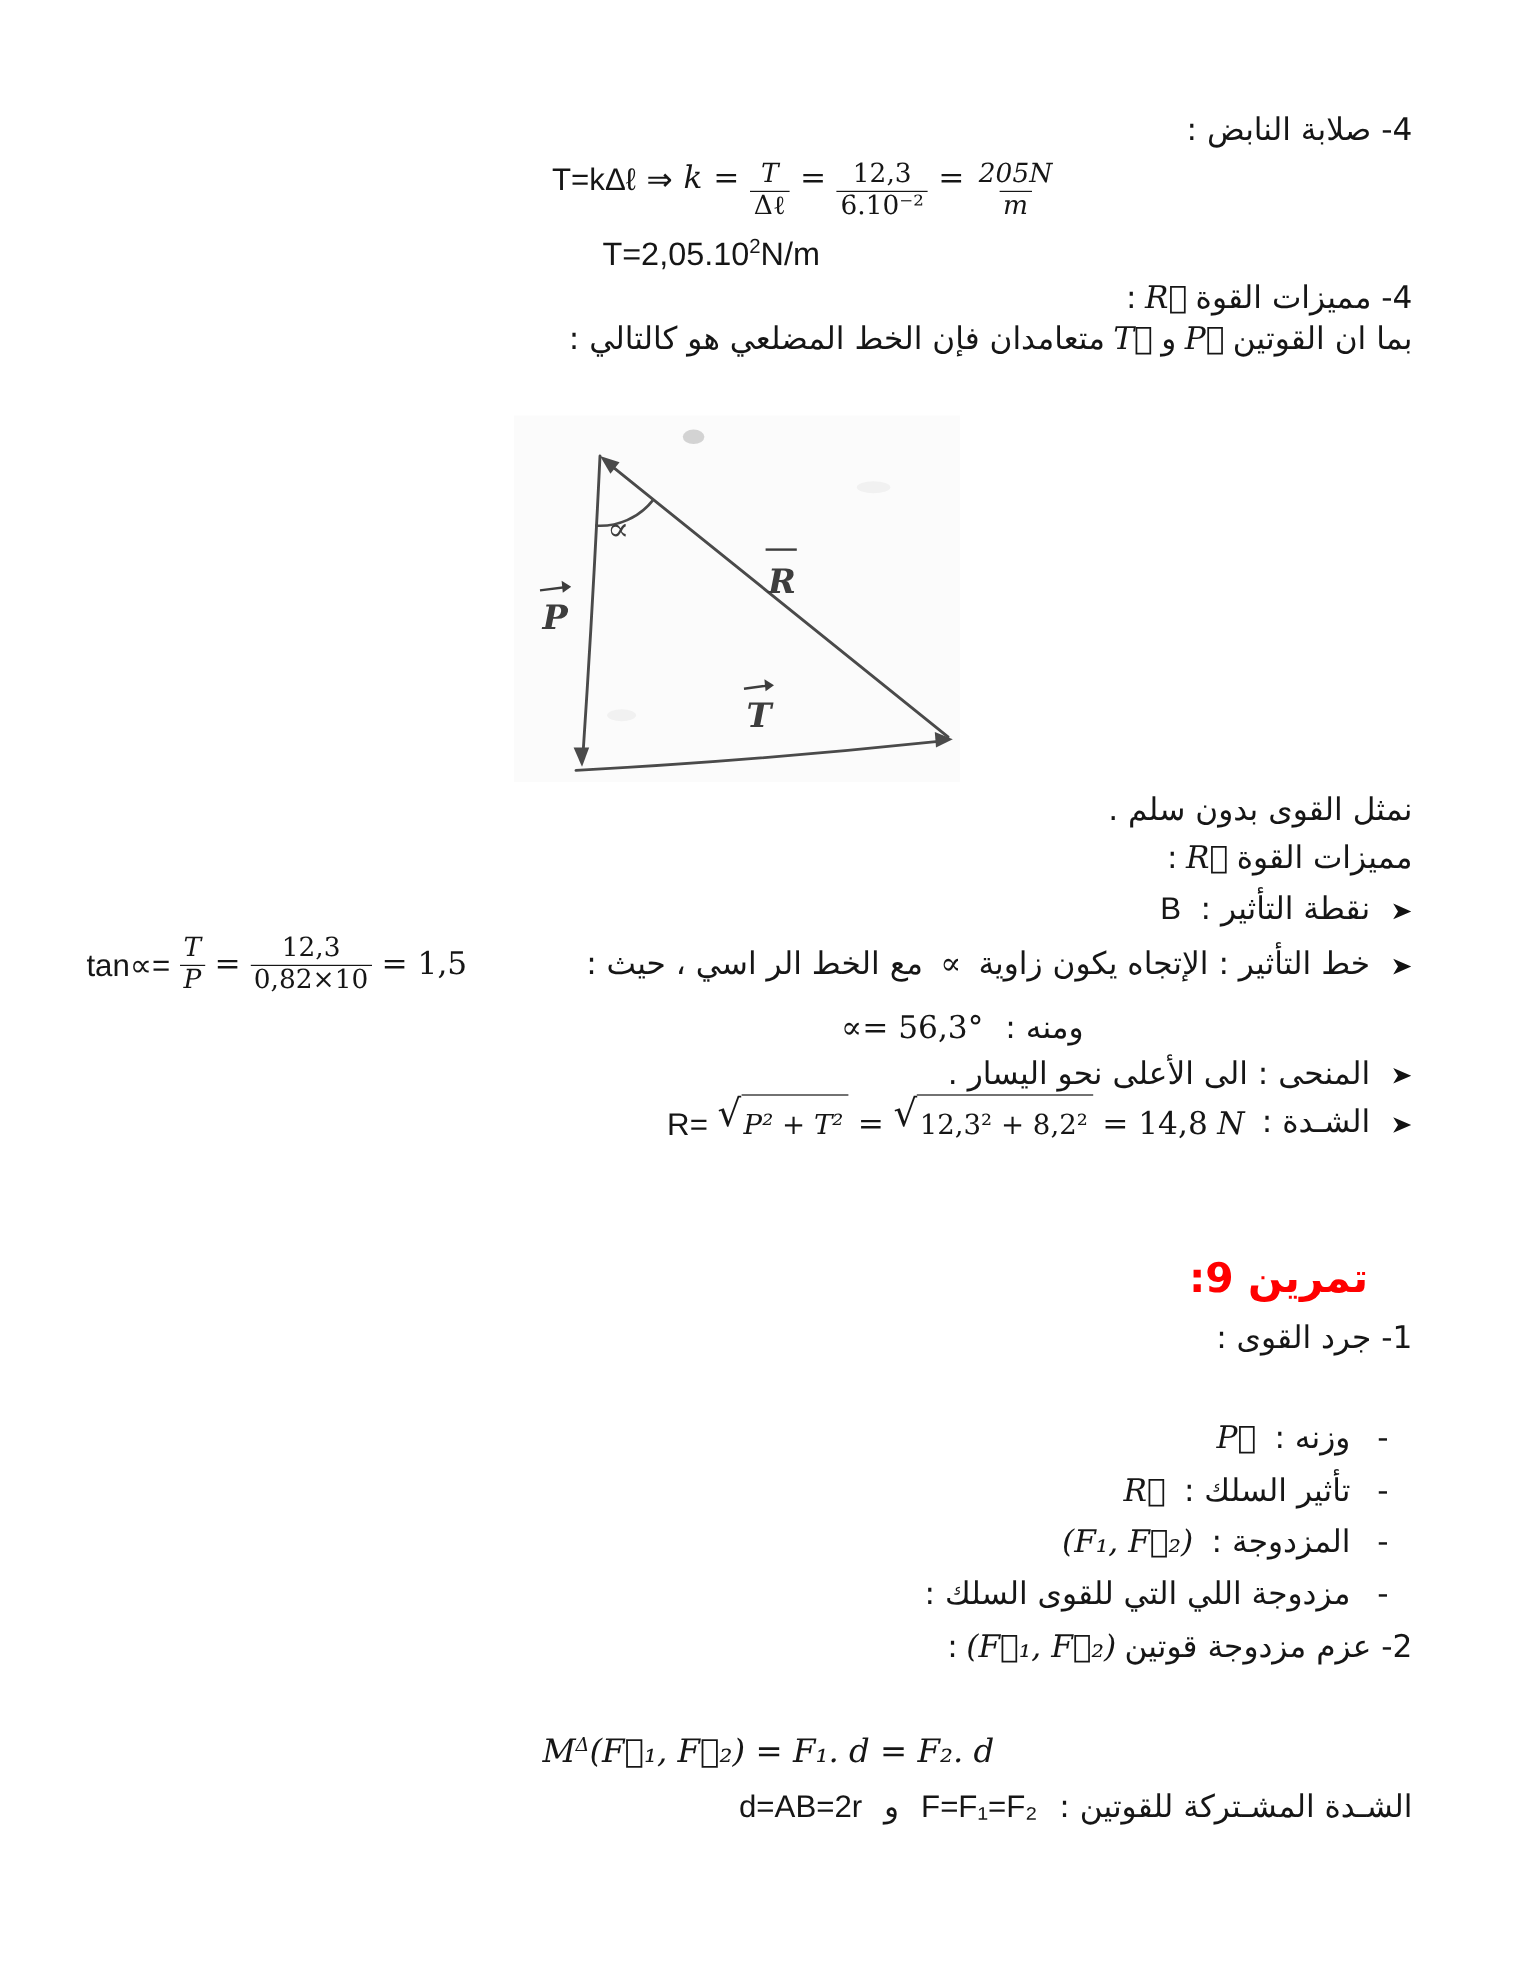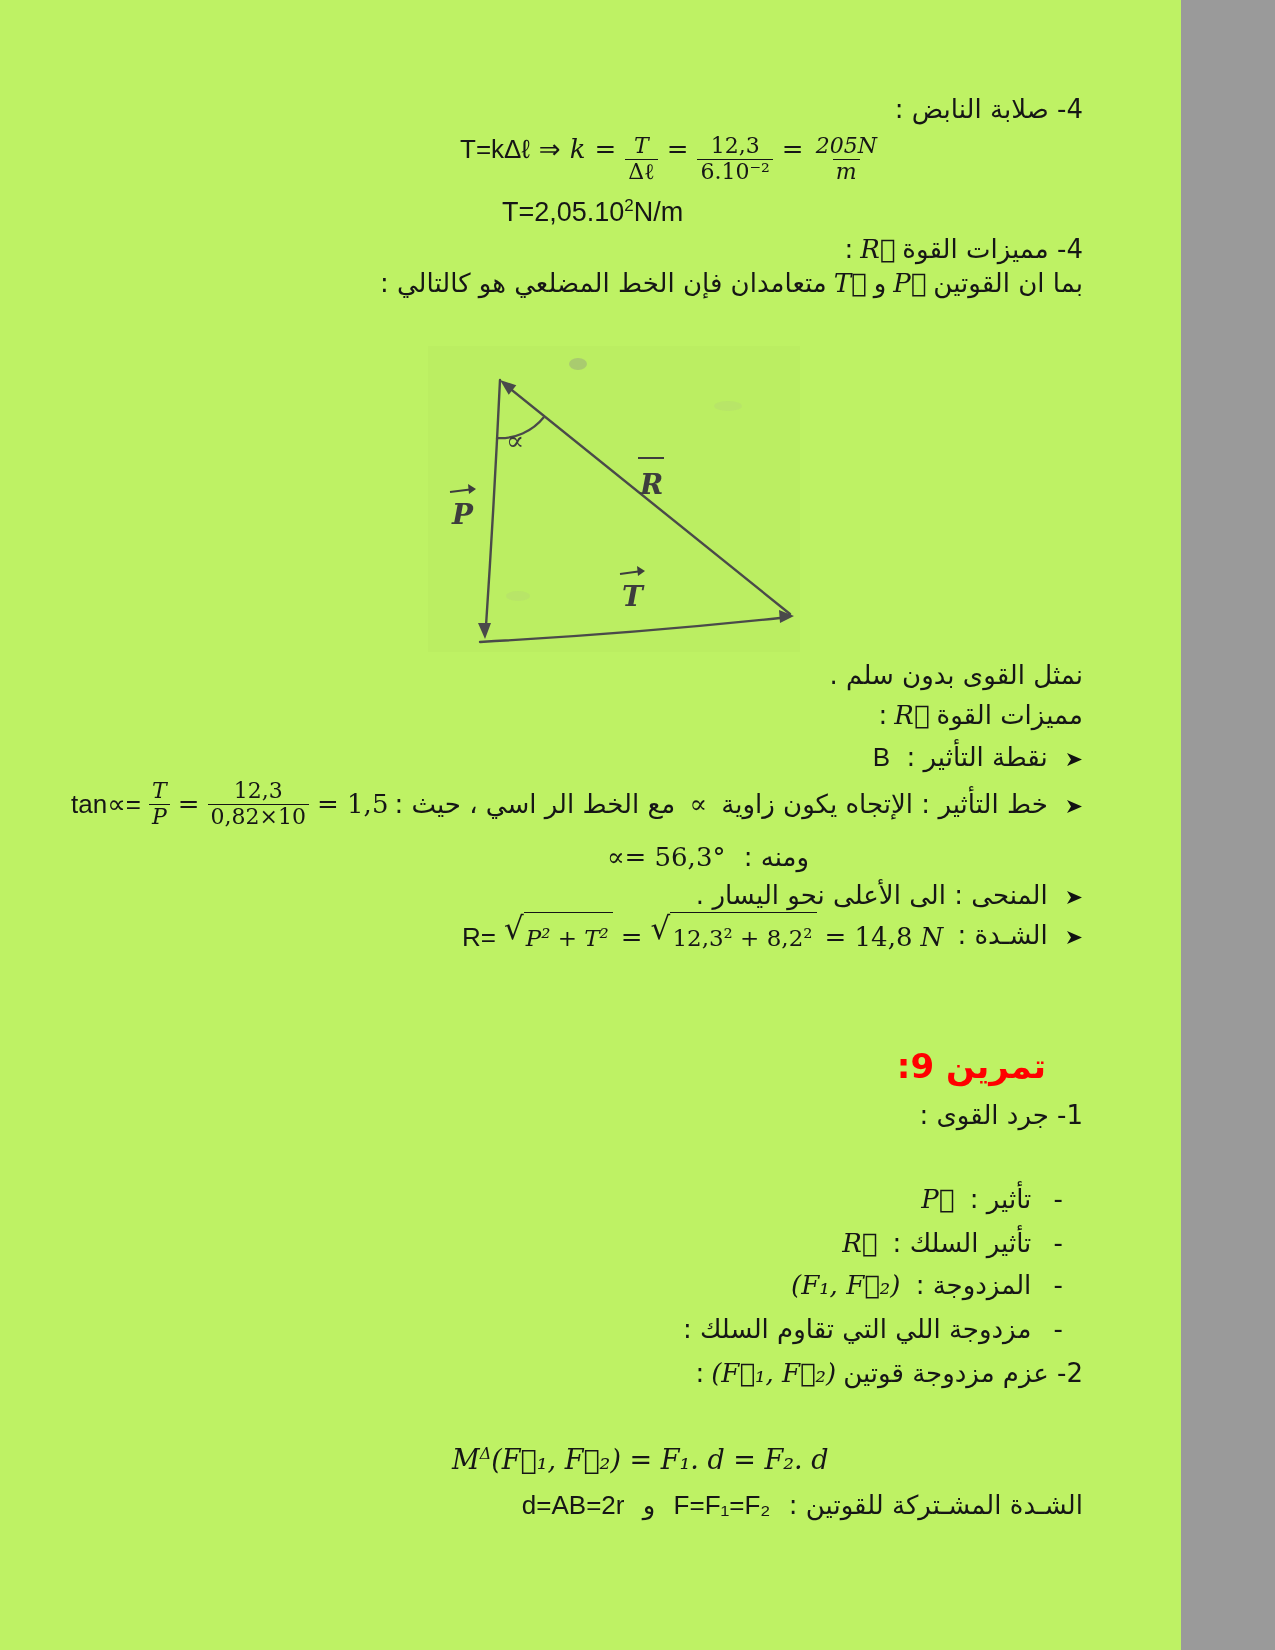--- a/index.html
+++ b/index.html
@@ -1,17 +1,17 @@
 <!DOCTYPE html>
 <html><head>
 <meta charset="utf-8">
 <style>
   html,body{margin:0;padding:0;background:#9a9a9a;}
   .page{
-    position:relative;width:1181px;height:1650px;background:#bef264;
+    position:relative;width:1275px;height:1650px;background:#ffffff;
     overflow:hidden;color:#161616;
     font-family:"DejaVu Sans",sans-serif;
   }
   
   .ln{
     position:absolute;right:98px;direction:rtl;text-align:right;
     font-size:26px;line-height:34px;white-space:nowrap;color:#161616;
   }
   .item{right:118px;}
   .dash{margin-left:14px;}
@@ -198,36 +198,36 @@
         <span class="m-it">N</span>
     </span>
   </div>
 
   <div class="ex-title">تمرين 9:</div>
 
   <div class="ln" style="top:1098px">1- جرد القوى :</div>
 
   <div class="ln item" style="top:1182px">
     <span class="dash">-</span>
-    <span>تأثير :</span>
+    <span>وزنه :</span>
     <span class="vec">P⃗</span>
   </div>
   <div class="ln item" style="top:1226px">
     <span class="dash">-</span>
     <span>تأثير السلك :</span>
     <span class="vec">R⃗</span>
   </div>
   <div class="ln item" style="top:1268px">
     <span class="dash">-</span>
     <span>المزدوجة :</span>
     <span class="vec">(F₁, F⃗₂)</span>
   </div>
   <div class="ln item" style="top:1312px">
     <span class="dash">-</span>
-    <span>مزدوجة اللي التي تقاوم السلك :</span>
+    <span>مزدوجة اللي التي للقوى السلك :</span>
   </div>
 
   <div class="ln" style="top:1356px">
     <span>2- عزم مزدوجة قوتين</span><span class="vec">(F⃗₁, F⃗₂)</span><span>:</span>
   </div>
 
   <div class="fm m-it" style="top:1444px;left:452px;font-size:27px;gap:0">
     <span>M</span>
       <sub class="msub">Δ</sub>
       <span>(F⃗₁, F⃗₂) = F₁. d = F₂. d</span>

